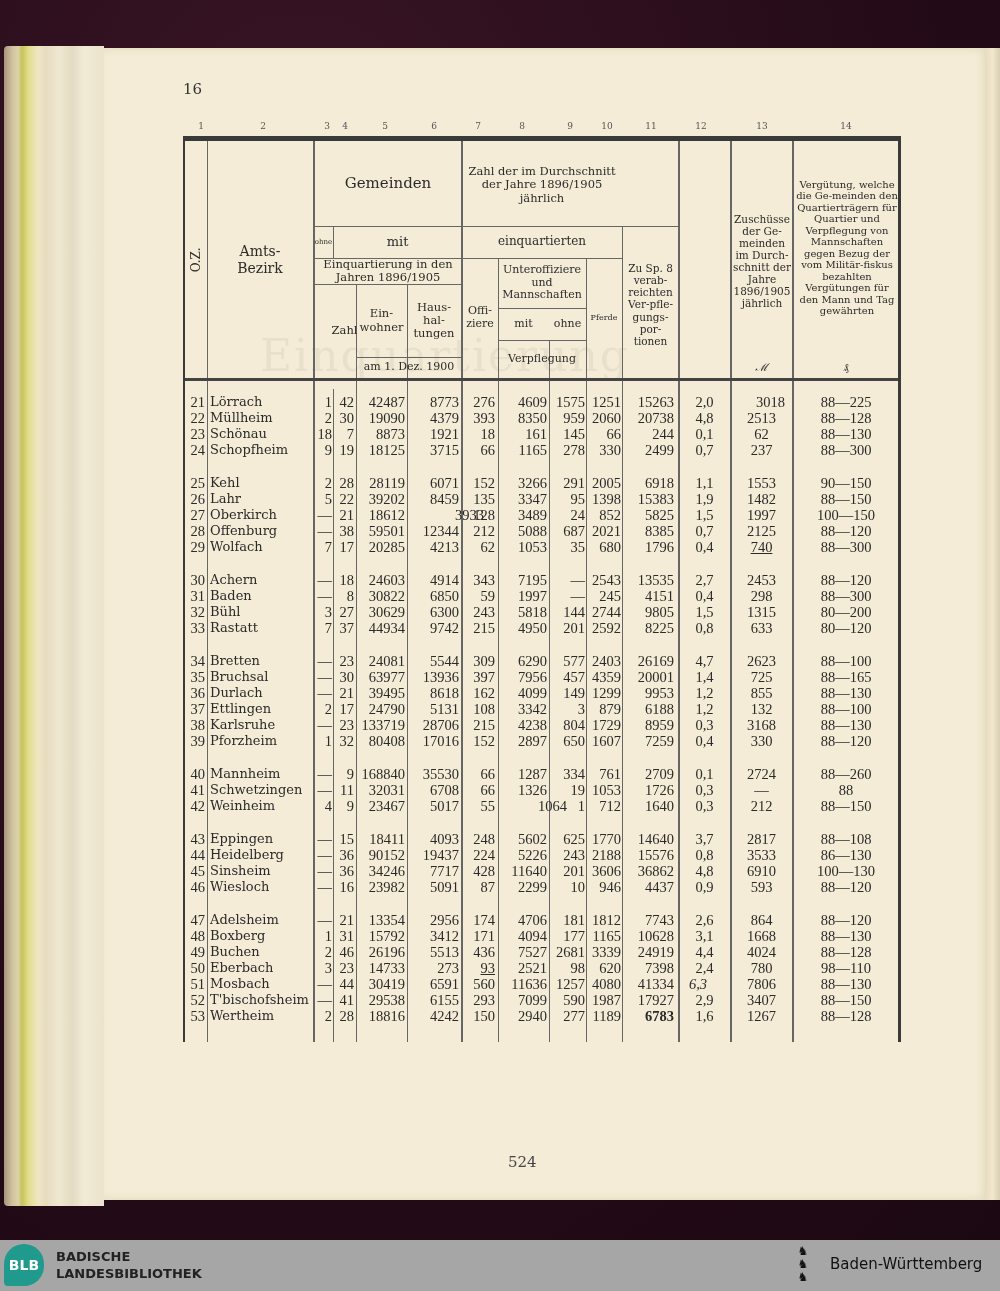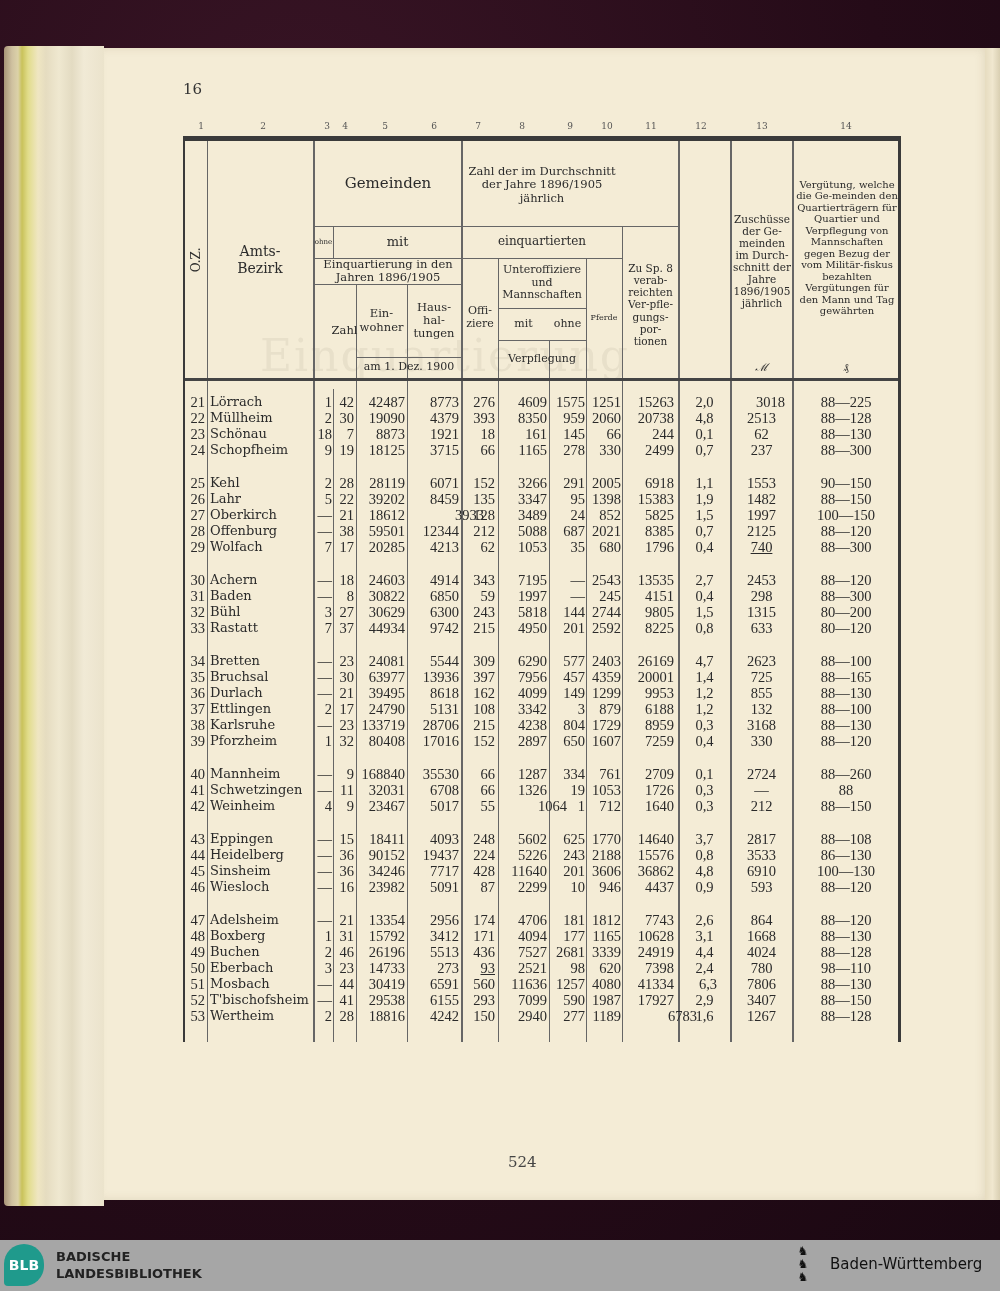--- a/index.html
+++ b/index.html
@@ -669,21 +669,21 @@
         <span class="cell l" style="left: 25px; width: 102px; font-family: &quot;DejaVu Serif&quot;, serif; font-size: 13px;">Mosbach</span>
         <span class="cell r" style="left: 129px; width: 18px;">—</span>
         <span class="cell r" style="left: 149px; width: 20px;">44</span>
         <span class="cell r" style="left: 171px; width: 49px;">30419</span>
         <span class="cell r" style="left: 222px; width: 52px;">6591</span>
         <span class="cell r" style="left: 277px; width: 33px;">560</span>
         <span class="cell r" style="left: 313px; width: 49px;">11636</span>
         <span class="cell r" style="left: 364px; width: 36px;">1257</span>
         <span class="cell r" style="left: 401px; width: 35px;">4080</span>
         <span class="cell r" style="left: 437px; width: 52px;">41334</span>
-        <span class="cell c" style="left: 494px; width: 58px;">6,3</span>
+        <span class="cell c" style="left: 484px; width: 58px; font-style: italic;">6,3</span>
         <span class="cell c" style="left: 546px; width: 61px;">7806</span>
         <span class="cell c" style="left: 608px; width: 106px;">88—130</span>
       </div>
       <div class="row" style="top: 851px;">
         <span class="cell r" style="left: 2px; width: 18px;">52</span>
         <span class="cell l" style="left: 25px; width: 102px; font-family: &quot;DejaVu Serif&quot;, serif; font-size: 13px;">T'bischofsheim</span>
         <span class="cell r" style="left: 129px; width: 18px;">—</span>
         <span class="cell r" style="left: 149px; width: 20px;">41</span>
         <span class="cell r" style="left: 171px; width: 49px;">29538</span>
         <span class="cell r" style="left: 222px; width: 52px;">6155</span>
@@ -700,21 +700,21 @@
         <span class="cell r" style="left: 2px; width: 18px;">53</span>
         <span class="cell l" style="left: 25px; width: 102px; font-family: &quot;DejaVu Serif&quot;, serif; font-size: 13px;">Wertheim</span>
         <span class="cell r" style="left: 129px; width: 18px;">2</span>
         <span class="cell r" style="left: 149px; width: 20px;">28</span>
         <span class="cell r" style="left: 171px; width: 49px;">18816</span>
         <span class="cell r" style="left: 222px; width: 52px;">4242</span>
         <span class="cell r" style="left: 277px; width: 33px;">150</span>
         <span class="cell r" style="left: 313px; width: 49px;">2940</span>
         <span class="cell r" style="left: 364px; width: 36px;">277</span>
         <span class="cell r" style="left: 401px; width: 35px;">1189</span>
-        <span class="cell r" style="left: 460px; width: 52px;">6783</span>
+        <span class="cell r" style="left: 437px; width: 52px; font-weight: bold;">6783</span>
         <span class="cell c" style="left: 494px; width: 51px;">1,6</span>
         <span class="cell c" style="left: 546px; width: 61px;">1267</span>
         <span class="cell c" style="left: 608px; width: 106px;">88—128</span>
       </div>
     </div>
 </div>
 
 <div class="bottom-pg">524</div>
 
 <div class="footer">

